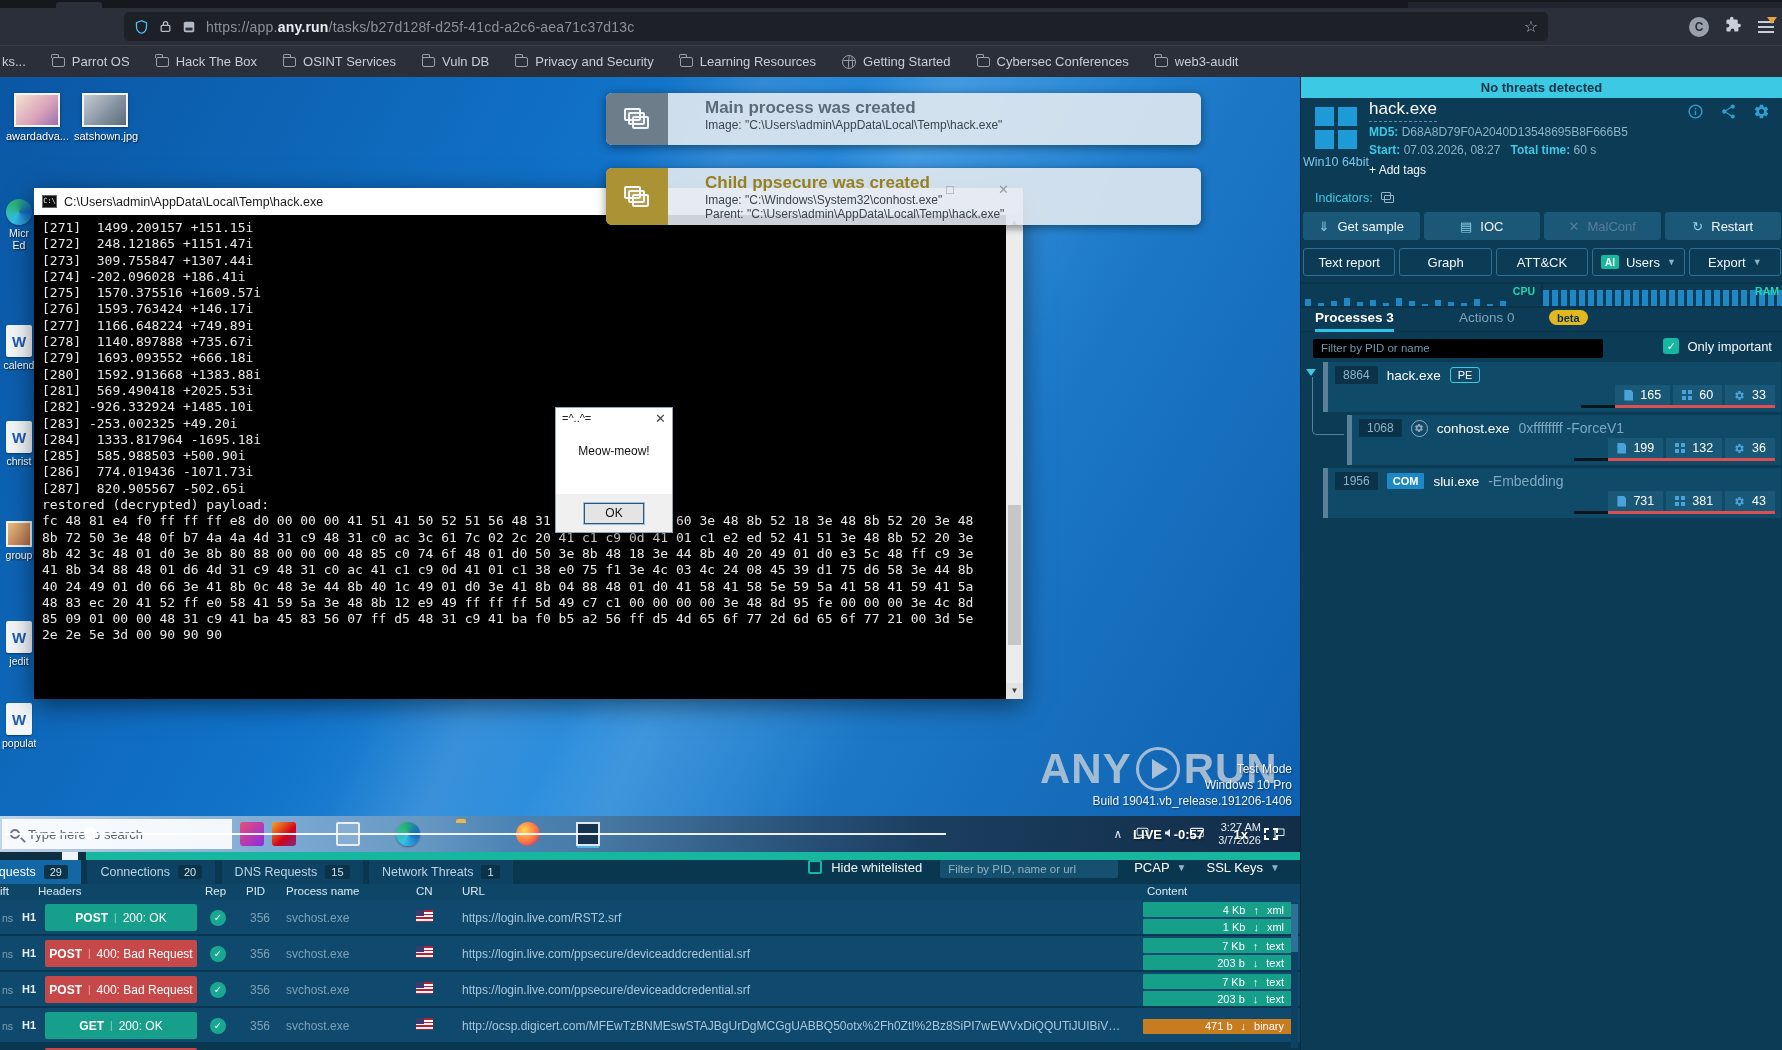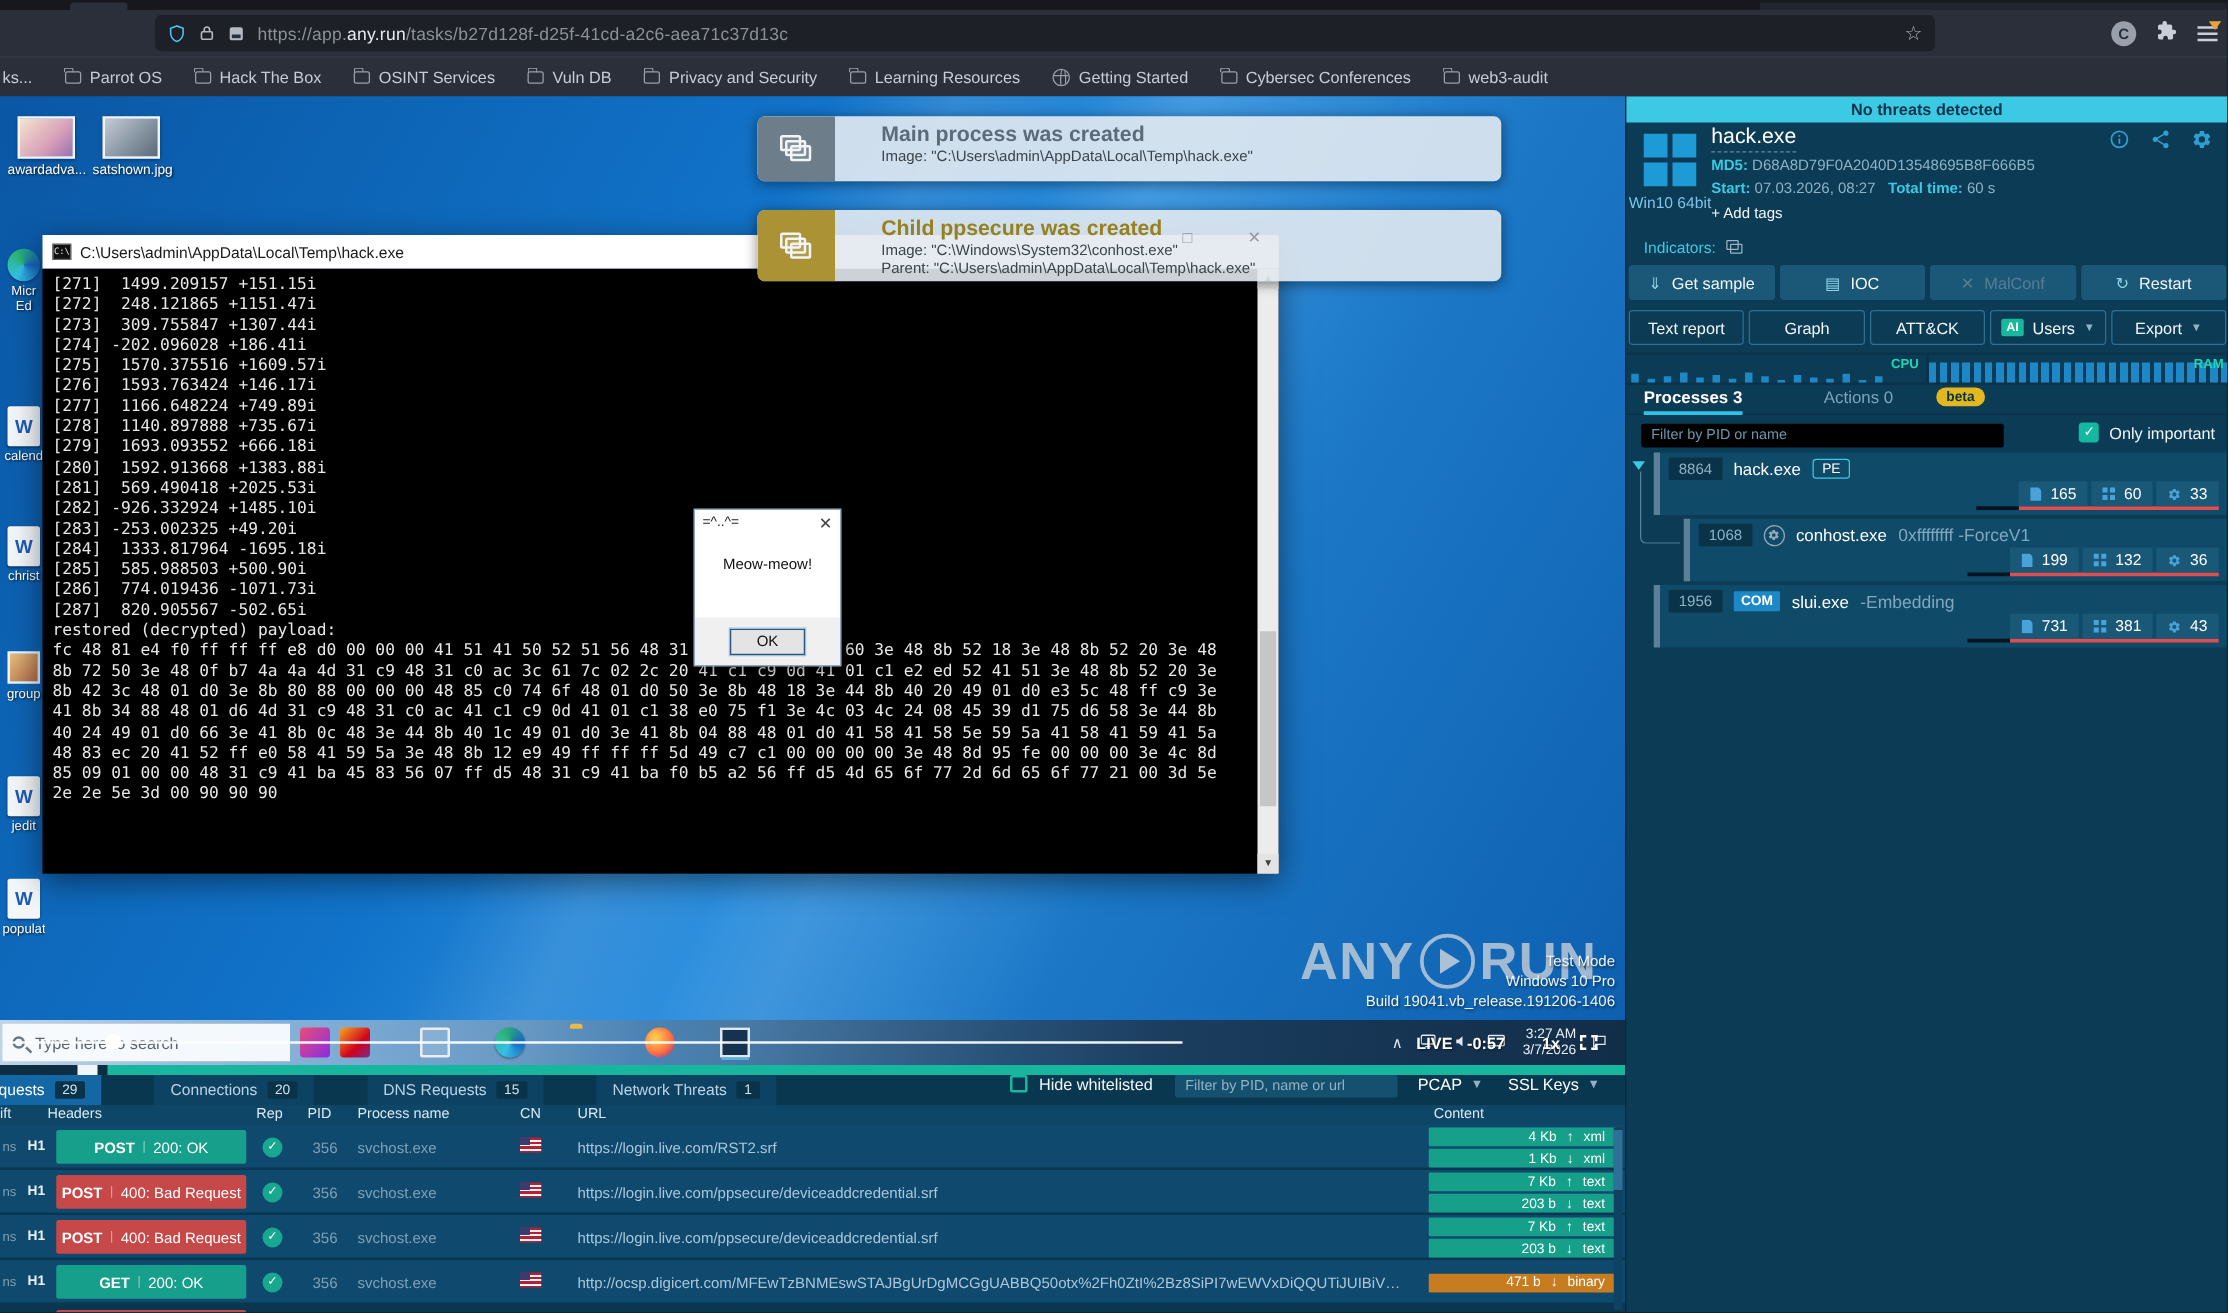--- a/index.html
+++ b/index.html
@@ -9,21 +9,21 @@
 
   
   .tabstrip { position:absolute; left:0; top:0; width:1782px; height:8px; background:#16181d; }
   .tabstrip .tab-sliver { position:absolute; left:56px; top:2px; width:46px; height:6px; background:#2b2f3a; border-radius:3px 3px 0 0; }
   .tabstrip .tab-right { position:absolute; left:1408px; top:2px; width:374px; height:6px; background:#22252d; }
   .toolbar { position:absolute; left:0; top:8px; width:1782px; height:37px; background:#2b2f3a; }
   .urlbar { position:absolute; left:124px; top:4px; width:1424px; height:29px; background:#1d2026; border-radius:5px;
     display:flex; align-items:center; padding:0 10px; }
   .urlbar .uicon { margin-right:10px; display:inline-flex; }
   .url-text { font-size:14px; color:#8b919c; letter-spacing:.2px; white-space:nowrap; overflow:hidden; }
-  .url-text b { color:#e8ebf0; font-weight:normal; }
+  .url-text b { color:#e8ebf0; font-weight:bold; }
   .url-star { margin-left:auto; color:#aab0ba; font-size:16px; }
   .ext-area { position:absolute; right:8px; top:4px; height:29px; display:flex; align-items:center; gap:16px; }
   .c-badge { width:20px; height:20px; border-radius:50%; background:#9aa0ab; color:#2b2f3a; font-weight:bold;
     font-size:12px; display:flex; align-items:center; justify-content:center; }
   .menu-btn { position:relative; width:16px; height:12px; }
   .menu-btn i { position:absolute; left:0; width:16px; height:2px; background:#c9ced8; }
   .menu-btn i:nth-child(1){top:0} .menu-btn i:nth-child(2){top:5px} .menu-btn i:nth-child(3){top:10px}
   .menu-btn .dot { position:absolute; right:-3px; top:-4px; width:0; height:0;
     border-left:5px solid transparent; border-right:5px solid transparent; border-bottom:7px solid #e8a33d; transform:rotate(180deg); }
   .bookmarks { position:absolute; left:0; top:45px; width:1782px; height:32px; background:#2b2f3a;
@@ -140,21 +140,21 @@
       linear-gradient(#fff,#fff) left bottom/5px 2px no-repeat, linear-gradient(#fff,#fff) left bottom/2px 5px no-repeat,
       linear-gradient(#fff,#fff) right bottom/5px 2px no-repeat, linear-gradient(#fff,#fff) right bottom/2px 5px no-repeat; }
   .timeline { position:absolute; left:0; top:775px; width:1300px; height:8px; background:#0e2f42; z-index:41; }
   .timeline .sq { position:absolute; left:62px; top:0; width:16px; height:8px; background:#f2f5f8; }
   .timeline .fill { position:absolute; left:86px; top:0; width:1214px; height:8px; background:#16b79e; }
 
   
   .net-panel { position:absolute; left:0; top:783px; width:1300px; height:190px; background:#0a3750; overflow:hidden; }
   .nt-tabs { position:relative; height:24px; background:#0a3750; overflow:hidden; white-space:nowrap; }
   .nt-tab { display:inline-flex; align-items:center; gap:8px; height:24px; padding:0 13px; font-size:12.5px;
-    color:#b9d4e4; background:#0d4263; margin-right:2px;margin-left:36px; }
+    color:#b9d4e4; background:#0d4263; margin-right:2px; }
   .nt-tab.active { background:#1467a5; color:#fff; margin-left:-66px; }
   .nt-count { background:#0a3349; color:#cfe2ee; font-size:11px; padding:1px 6px; border-radius:2px; }
   .nt-right { position:absolute; right:0; top:0; height:24px; display:flex; align-items:flex-start; }
   .hw-box { width:14px; height:14px; border:2px solid #17b8a0; border-radius:2px; margin-right:9px; }
   .hw-lbl { color:#f2f7fa; font-size:13px; margin-right:18px; }
   .nt-filter { width:178px; height:18px; background:#15506e; border-radius:2px; color:#8fb3c6;
     font-size:11.5px; padding:0 8px; line-height:18px; margin-right:16px; overflow:hidden; white-space:nowrap; }
   .nt-dd { color:#fff; font-size:13px; display:flex; align-items:center; gap:7px; margin-right:20px; }
   .nt-dd .caret { color:#8fb3c6; font-size:10px; }
   .nt-head { position:relative; height:16px; background:#0e4668; font-size:11.5px; color:#dbe9f3; }

